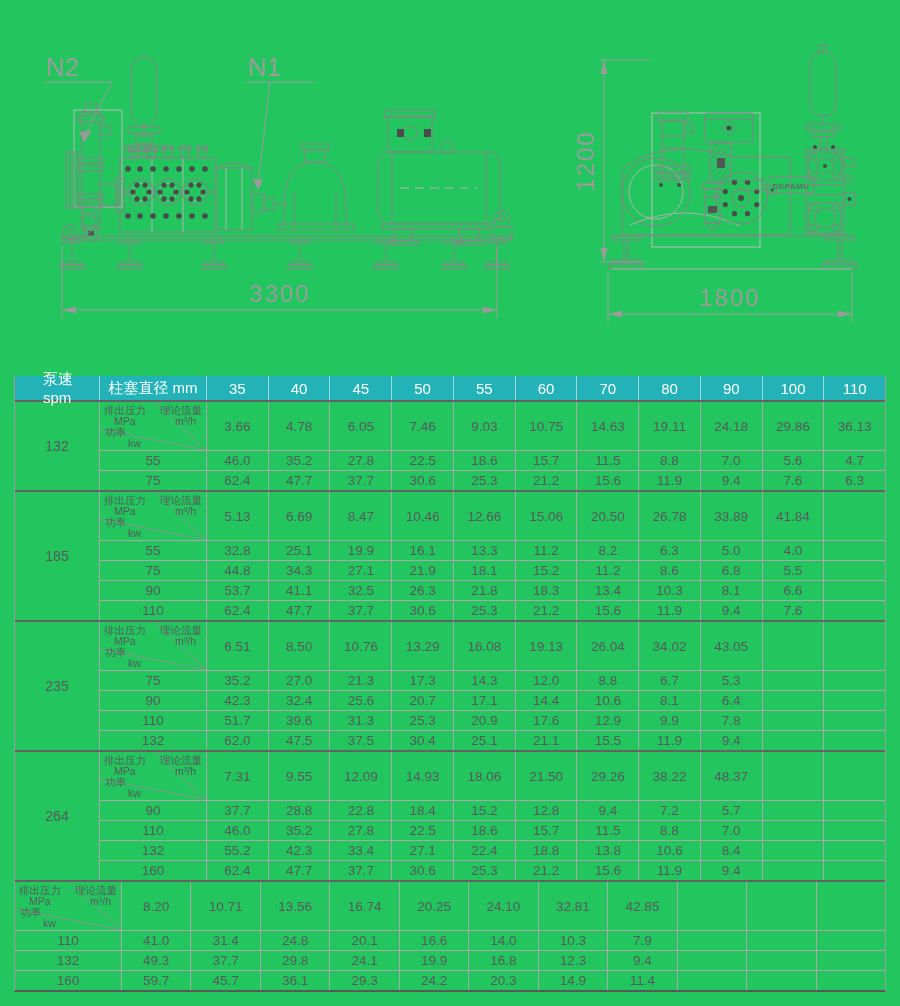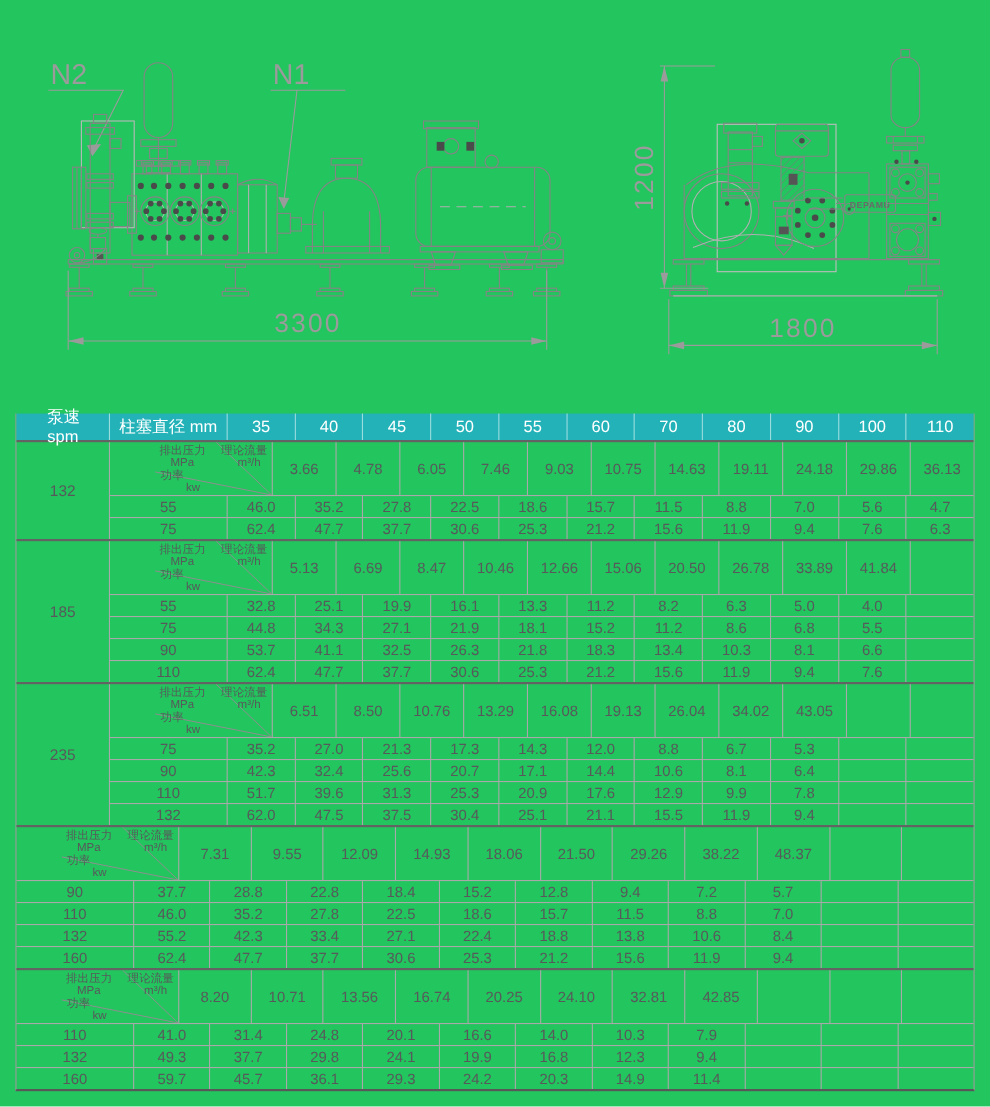--- a/index.html
+++ b/index.html
@@ -17,21 +17,21 @@
   .thead>div:last-child{border-right:none;}
   .h-spm{width:85px;padding-left:28px;}
   .h-dia{width:107px;}
   .h-col{flex:1;}
   .group{display:flex;border-top:2px solid #636363;}
   .group:first-of-type{border-top:1px solid #9c9c9c;}
   .g-spm{width:85px;border-right:1px solid #a9a9a9;display:flex;align-items:center;justify-content:center;
     font-size:14px;color:#58595b;}
   .g-body{flex:1;display:flex;flex-direction:column;}
   .row{display:flex;}
-  .row.flow{height:48px;margin-left:41px;}
+  .row.flow{height:48px;}
   .row.power{height:20px;border-top:1px solid #a9a9a9;}
   .c-dia{width:107px;border-right:1px solid #a9a9a9;position:relative;}
   .c-pow{display:flex;align-items:center;justify-content:center;font-size:13.5px;color:#58595b;}
   .c-val{flex:1;border-right:1px solid #a9a9a9;display:flex;align-items:center;justify-content:center;
     font-size:13.5px;color:#58595b;}
   .row>.c-val:last-child{border-right:none;}
   .dsvg{position:absolute;left:0;top:0;width:100%;height:100%;}
   .dlab{position:absolute;font-size:10.5px;line-height:1;color:#58595b;white-space:nowrap;}
   .d-press{top:3px;left:4px;}  .d-pressu{top:14px;left:14px;}
   .d-flow{top:3px;right:4px;text-align:right;}  .d-flowu{top:14px;right:10px;}
@@ -640,20 +640,21 @@
             <div class="c-val">21.1</div>
             <div class="c-val">15.5</div>
             <div class="c-val">11.9</div>
             <div class="c-val">9.4</div>
             <div class="c-val"></div>
             <div class="c-val"></div>
           </div>
         </div>
       </div>
       <div class="group">
+        <div class="g-spm">264</div>
         <div class="g-body">
           <div class="row flow">
             <div class="c-dia">
               <svg class="dsvg" viewBox="0 0 107 48" preserveAspectRatio="none">
                 <line x1="56" y1="0" x2="107" y2="48" stroke="#8f8f8f" stroke-width="0.9"></line>
                 <line x1="0" y1="27" x2="107" y2="48" stroke="#8f8f8f" stroke-width="0.9"></line>
               </svg>
               <span class="dlab d-press">排出压力</span>
               <span class="dlab d-pressu">MPa</span>
               <span class="dlab d-flow">理论流量</span>

